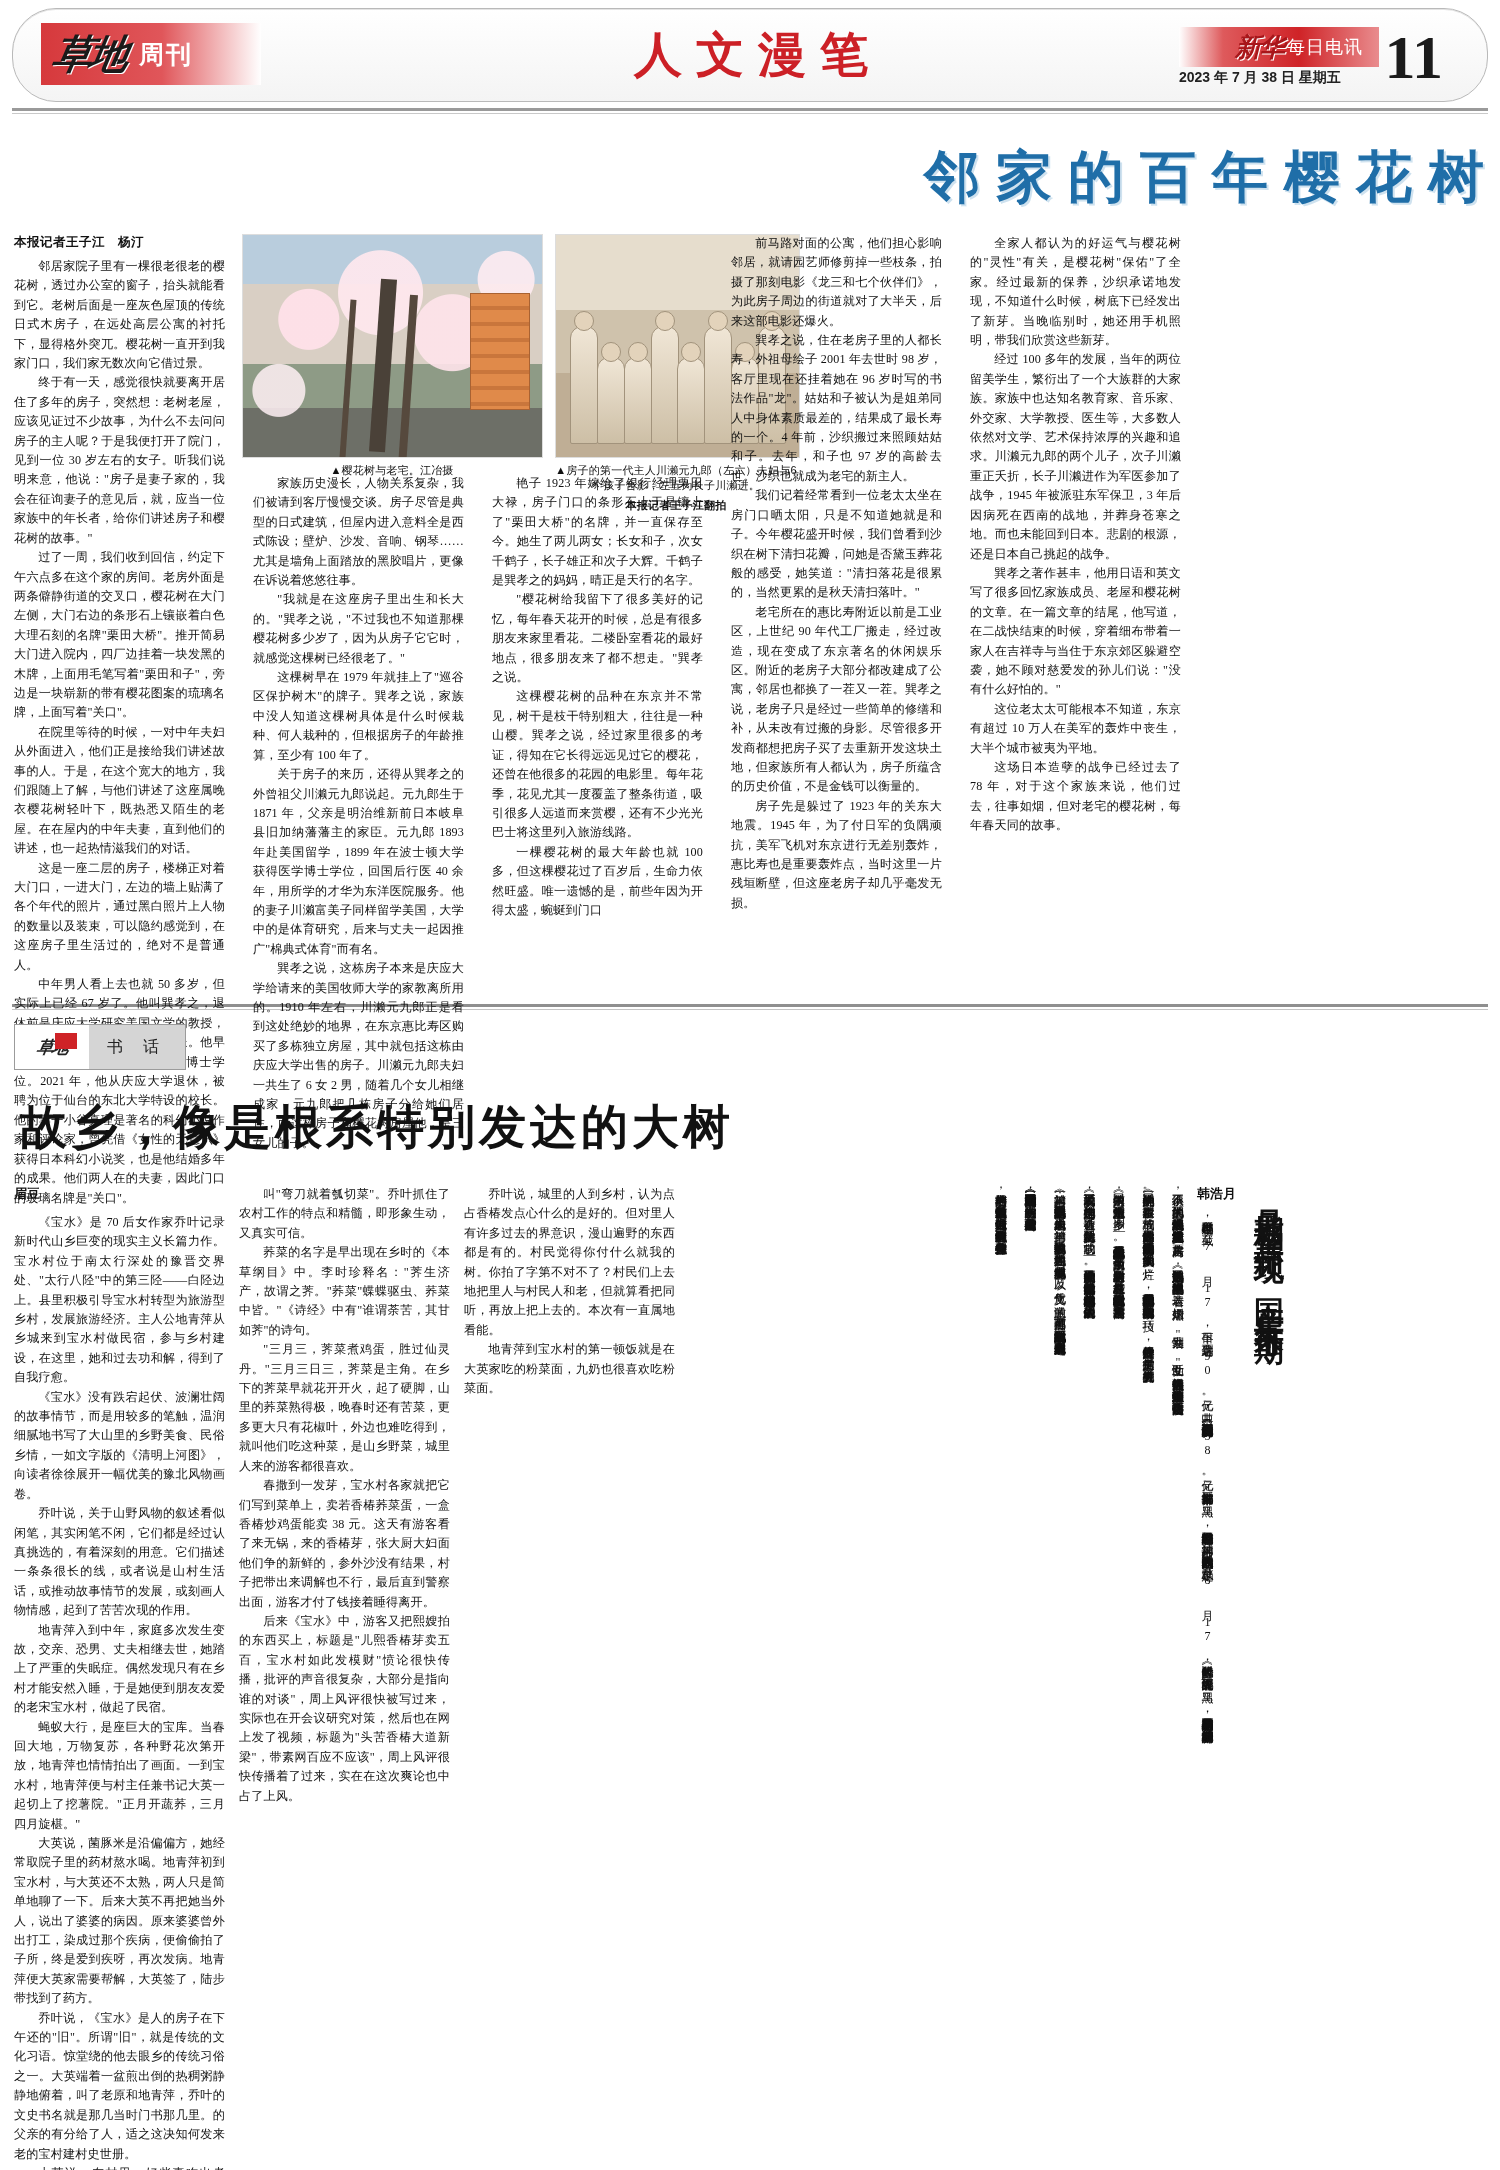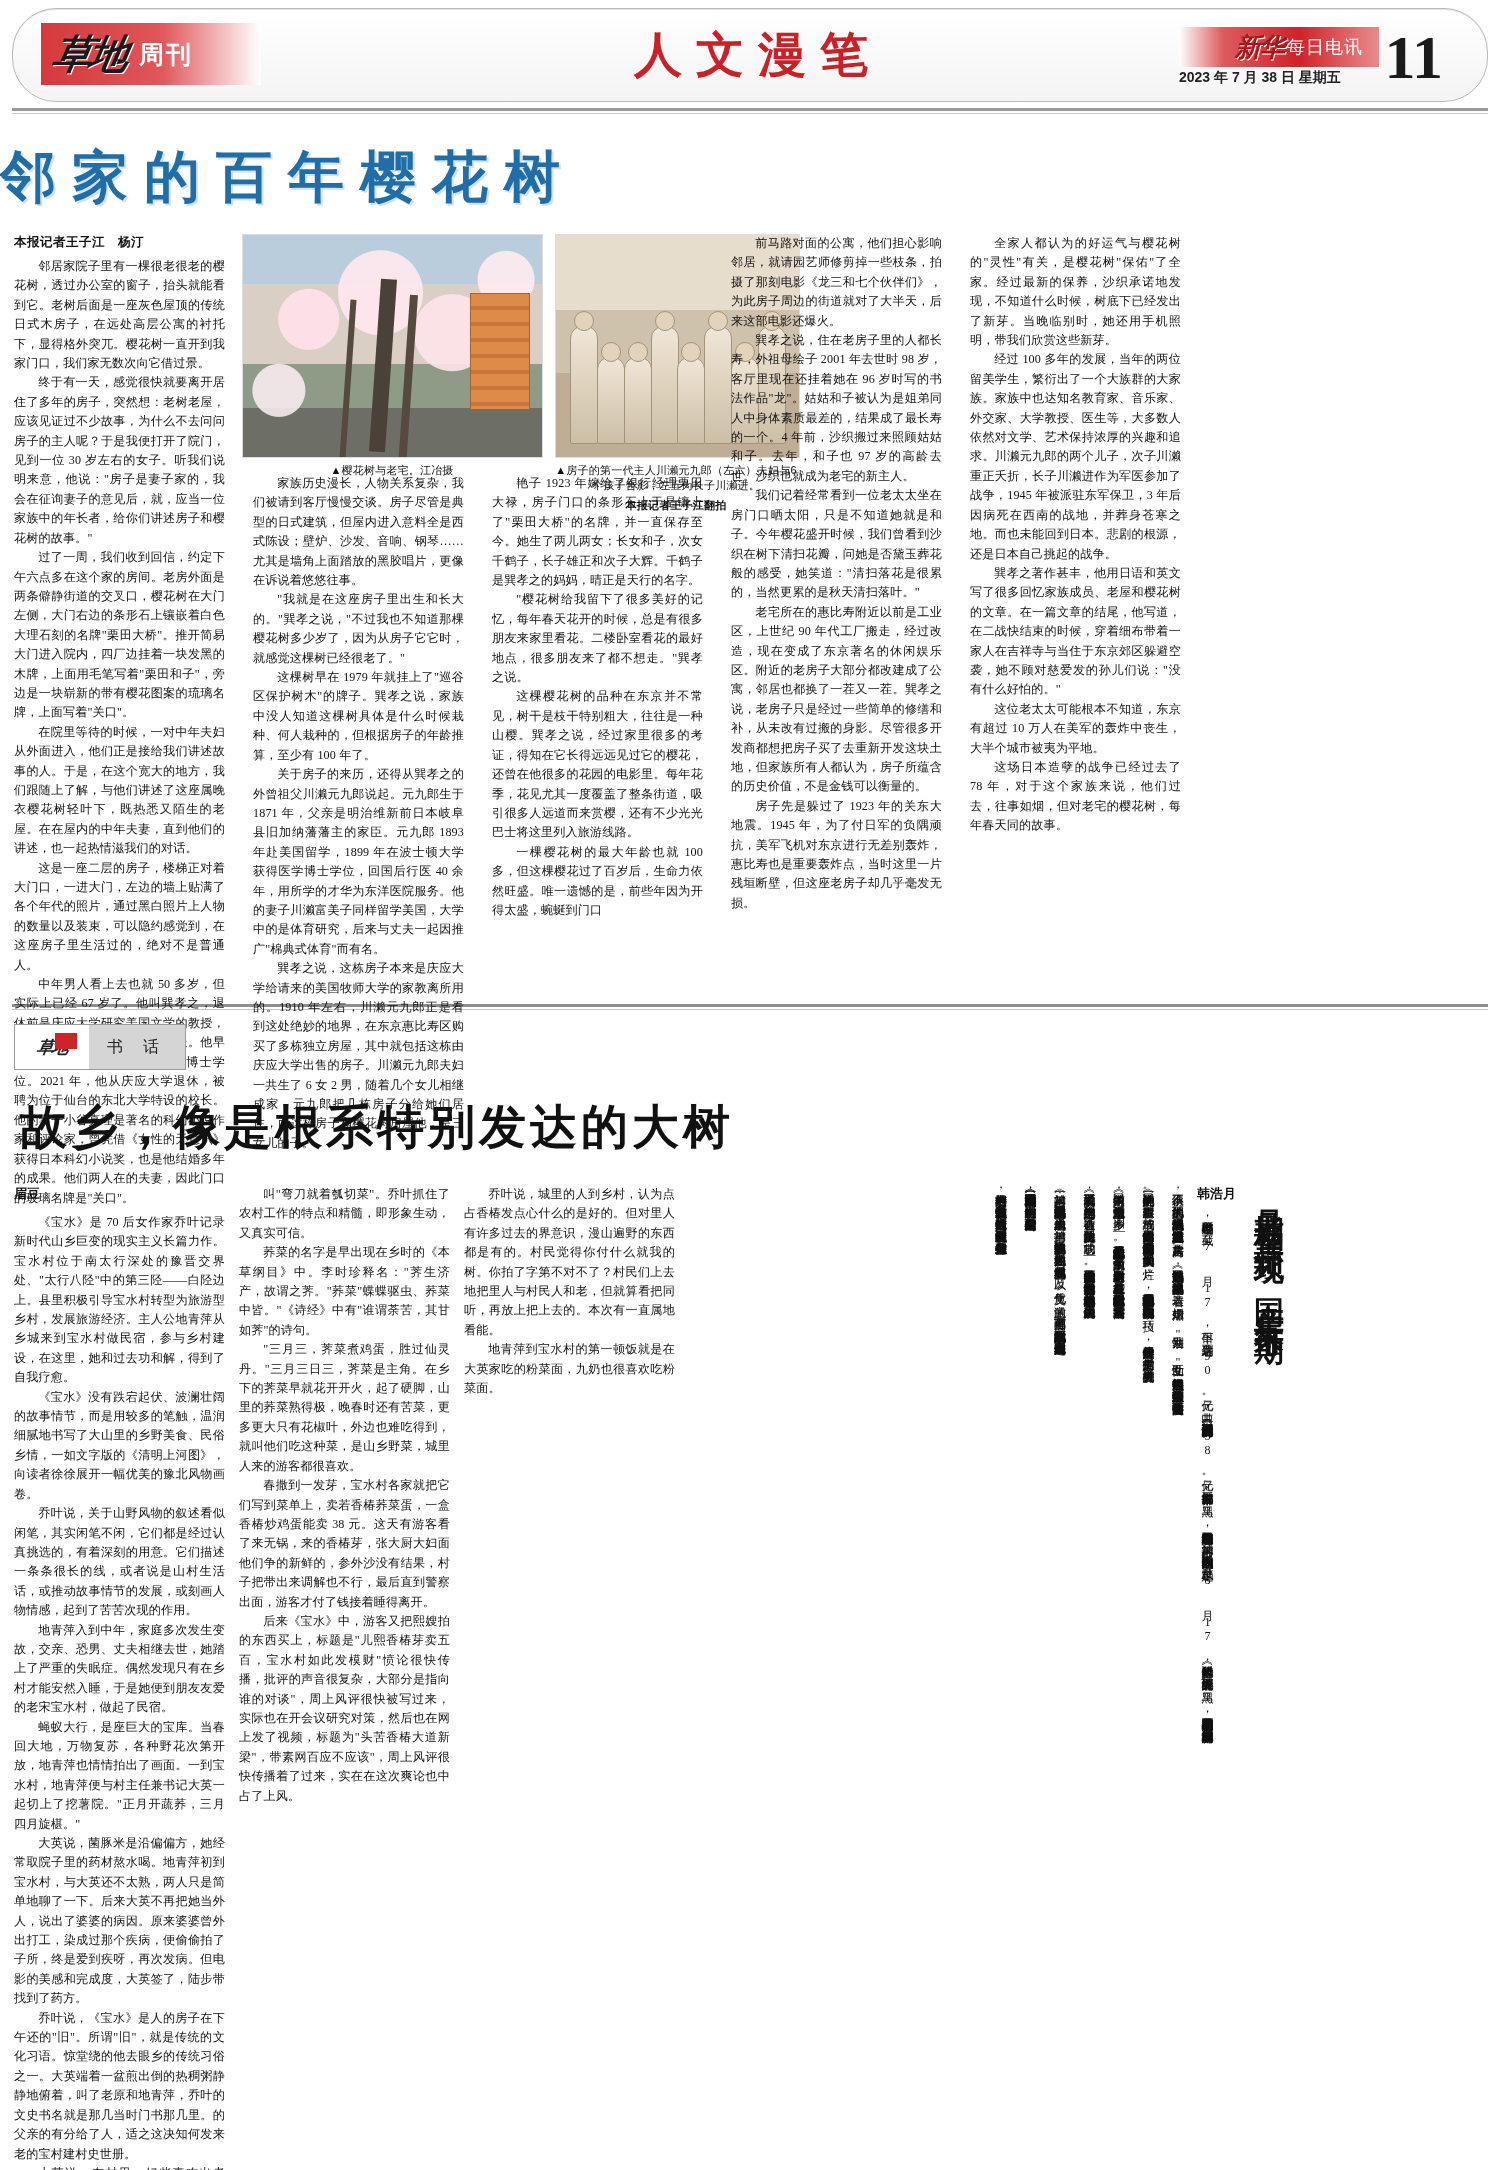--- a/index.html
+++ b/index.html
@@ -59,21 +59,21 @@
   }
   .page-no{
     position:absolute;right:14px;top:2px;font-family:"Liberation Serif",serif;
     font-weight:bold;font-size:62px;color:#1b1b1b;line-height:72px;
   }
   .rule-thick{height:3px;background:#9a9a9a;margin:6px 12px 0 12px;}
   .rule-thin{height:1px;background:#c9c9c9;margin:2px 12px 0 12px;}
 
   
   .main-headline{
-    text-align:left;margin-top:26px;
+    text-align:right;margin-top:26px;
     font-family:"Liberation Serif",serif;font-weight:bold;
     font-size:56px;letter-spacing:16px;color:#1f6ea8;
     text-shadow:2px 2px 0 #cfe2ef;
   }
 
   
   .top-area{position:relative;margin:18px 14px 0 14px;height:760px;}
   .byline{
     font-family:"Liberation Sans",sans-serif;font-weight:bold;font-size:12.5px;
     color:#111;margin-bottom:6px;letter-spacing:0.5px;
@@ -306,21 +306,21 @@
 
     <div class="bcols">
 
       <div class="bcol">
         <div class="author">眉豆</div>
         <p class="ptxt">《宝水》是 70 后女作家乔叶记录新时代山乡巨变的现实主义长篇力作。宝水村位于南太行深处的豫晋交界处、"太行八陉"中的第三陉——白陉边上。县里积极引导宝水村转型为旅游型乡村，发展旅游经济。主人公地青萍从乡城来到宝水村做民宿，参与乡村建设，在这里，她和过去功和解，得到了自我疗愈。</p>
         <p class="ptxt">《宝水》没有跌宕起伏、波澜壮阔的故事情节，而是用较多的笔触，温润细腻地书写了大山里的乡野美食、民俗乡情，一如文字版的《清明上河图》，向读者徐徐展开一幅优美的豫北风物画卷。</p>
         <p class="ptxt">乔叶说，关于山野风物的叙述看似闲笔，其实闲笔不闲，它们都是经过认真挑选的，有着深刻的用意。它们描述一条条很长的线，或者说是山村生活话，或推动故事情节的发展，或刻画人物情感，起到了苦苦次现的作用。</p>
         <p class="ptxt">地青萍入到中年，家庭多次发生变故，交亲、恐男、丈夫相继去世，她踏上了严重的失眠症。偶然发现只有在乡村才能安然入睡，于是她便到朋友友爱的老宋宝水村，做起了民宿。</p>
         <p class="ptxt">蝇蚁大行，是座巨大的宝库。当春回大地，万物复苏，各种野花次第开放，地青萍也情情拍出了画面。一到宝水村，地青萍便与村主任兼书记大英一起切上了挖薯院。"正月开蔬荞，三月四月旋椹。"</p>
-        <p class="ptxt">大英说，菌豚米是沿偏偏方，她经常取院子里的药材熬水喝。地青萍初到宝水村，与大英还不太熟，两人只是简单地聊了一下。后来大英不再把她当外人，说出了婆婆的病因。原来婆婆曾外出打工，染成过那个疾病，便偷偷拍了子所，终是爱到疾呀，再次发病。但电影的美感和完成度，大英签了，陆步带找到了药方。</p>
+        <p class="ptxt">大英说，菌豚米是沿偏偏方，她经常取院子里的药材熬水喝。地青萍初到宝水村，与大英还不太熟，两人只是简单地聊了一下。后来大英不再把她当外人，说出了婆婆的病因。原来婆婆曾外出打工，染成过那个疾病，便偷偷拍了子所，终是爱到疾呀，再次发病。地青萍便大英家需要帮解，大英签了，陆步带找到了药方。</p>
         <p class="ptxt">乔叶说，《宝水》是人的房子在下午还的"旧"。所谓"旧"，就是传统的文化习语。惊堂绕的他去眼乡的传统习俗之一。大英端着一盆煎出倒的热稠粥静静地俯着，叫了老原和地青萍，乔叶的文史书名就是那几当时门书那几里。的父亲的有分给了人，适之这决知何发来老的宝村建村史世册。</p>
         <p class="ptxt">大英说，在村里，好些事咋出者中，就要答案在说，最后人大英诺作。大英道说</p>
       </div>
 
       <div class="bcol">
         <p class="ptxt">叫"弯刀就着瓠切菜"。乔叶抓住了农村工作的特点和精髓，即形象生动，又真实可信。</p>
         <p class="ptxt">荞菜的名字是早出现在乡时的《本草纲目》中。李时珍释名："荠生济产，故谓之荠。"荞菜"蝶蝶驱虫、荞菜中皆。"《诗经》中有"谁谓荼苦，其甘如荠"的诗句。</p>
         <p class="ptxt">"三月三，荠菜煮鸡蛋，胜过仙灵丹。"三月三日三，荠菜是主角。在乡下的荠菜早就花开开火，起了硬脚，山里的荞菜熟得极，晚春时还有苦菜，更多更大只有花椒叶，外边也难吃得到，就叫他们吃这种菜，是山乡野菜，城里人来的游客都很喜欢。</p>
         <p class="ptxt">春撒到一发芽，宝水村各家就把它们写到菜单上，卖若香椿荞菜蛋，一盒香椿炒鸡蛋能卖 38 元。这天有游客看了来无锅，来的香椿芽，张大厨大妇面他们争的新鲜的，参外沙没有结果，村子把带出来调解也不行，最后直到警察出面，游客才付了钱接着睡得离开。</p>
         <p class="ptxt">后来《宝水》中，游客又把熙嫂拍的东西买上，标题是"儿熙香椿芽卖五百，宝水村如此发模财"愤论很快传播，批评的声音很复杂，大部分是指向谁的对谈"，周上风评很快被写过来，实际也在开会议研究对策，然后也在网上发了视频，标题为"头苦香椿大道新梁"，带素网百应不应该"，周上风评很快传播着了过来，实在在这次爽论也中占了上风。</p>

